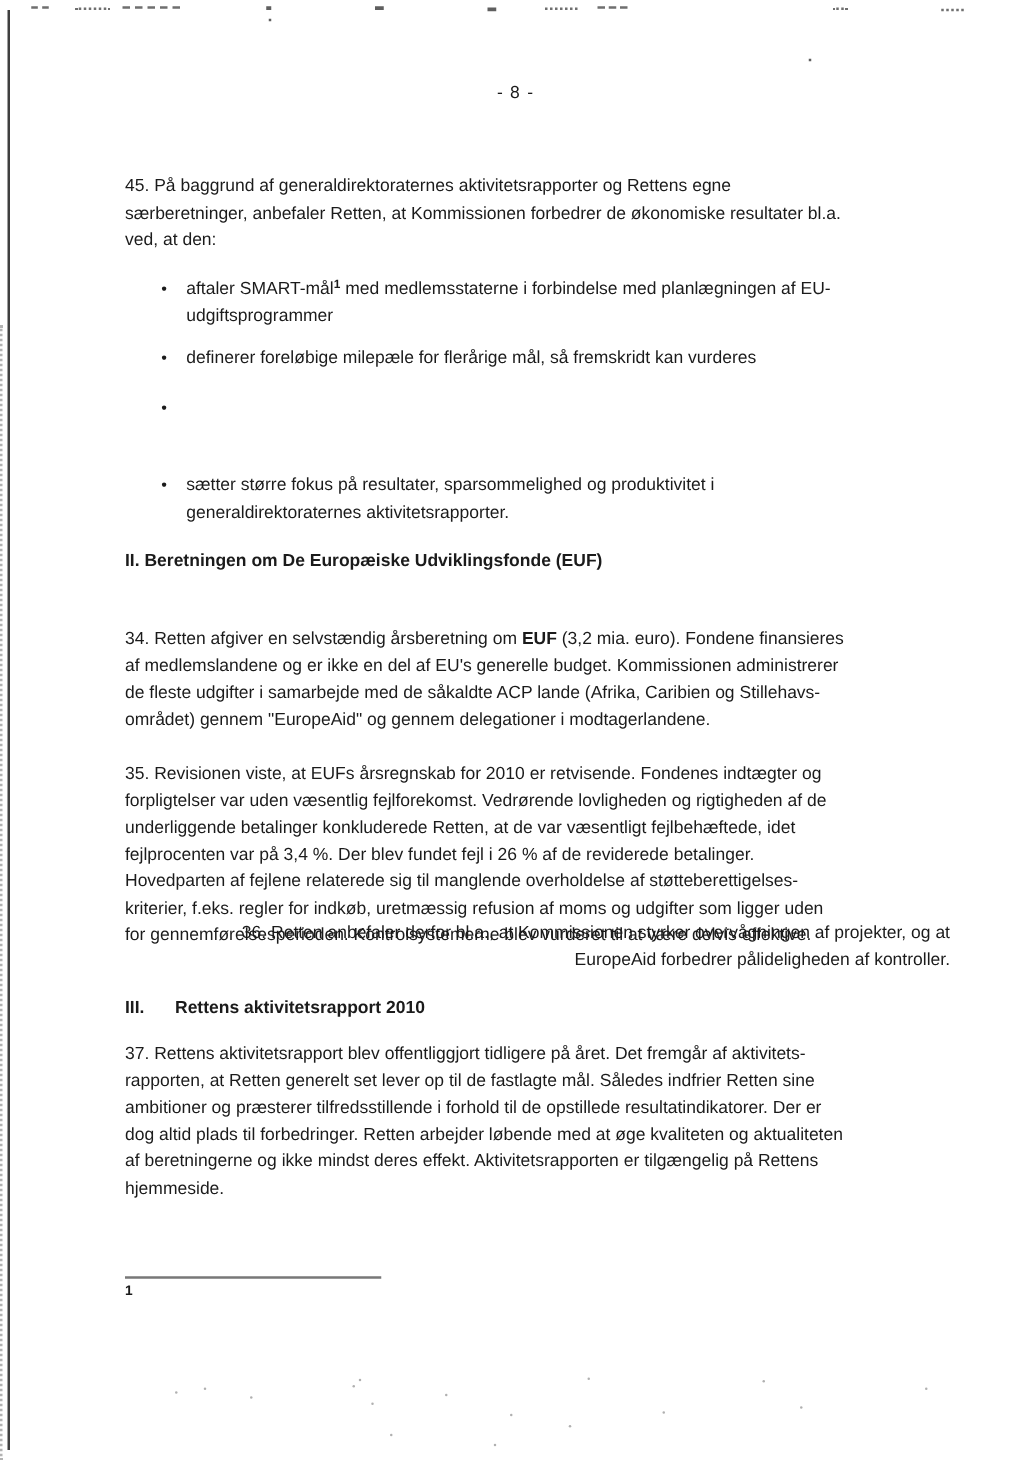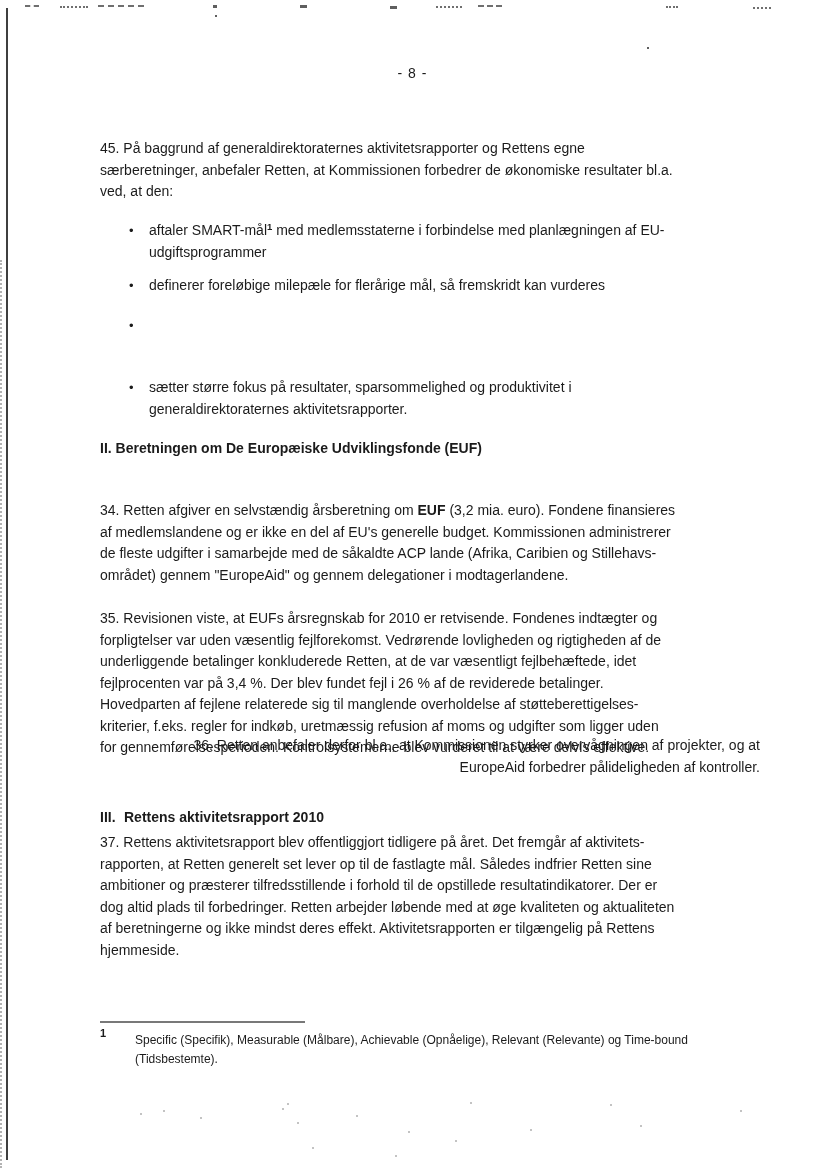--- a/index.html
+++ b/index.html
@@ -13,21 +13,21 @@
     line-height:21.5px;
     overflow:hidden;
     margin:0 auto;
   }
   .abs{position:absolute;}
   .pre{white-space:pre;}
   .bold{font-weight:bold;}
   .pageno{left:0;top:63px;width:825px;text-align:center;letter-spacing:1px;}
   .para{left:100px;width:660px;}
   .heading{left:100px;width:660px;font-weight:bold;white-space:pre;}
-  .h3num{display:inline-block;width:24px;margin-top:12px;}
+  .h3num{display:inline-block;width:40px;}
   .bullet{left:129px;width:620px;display:flex;}
   .bullet .dot{width:20px;flex:0 0 20px;font-size:13px;}
   .bullet .btext{white-space:pre;}
   sup.fnref{font-size:9.5px;font-weight:bold;vertical-align:5px;line-height:0;}
   
   .fnrule{left:100px;top:1021px;width:205px;height:2px;background:#787878;}
   .fnmarker{left:100px;top:1027px;font-size:11px;font-weight:bold;line-height:12px;}
   .fntext{left:135px;top:1031px;width:620px;font-size:12px;line-height:19px;white-space:pre;}
   
   .edgeline{left:6px;top:8px;width:2px;height:1152px;background:#3f3f3f;}
@@ -123,16 +123,14 @@
 
   <div class="abs para pre" style="top:832px;">37. Rettens aktivitetsrapport blev offentliggjort tidligere på året. Det fremgår af aktivitets-
 rapporten, at Retten generelt set lever op til de fastlagte mål. Således indfrier Retten sine
 ambitioner og præsterer tilfredsstillende i forhold til de opstillede resultatindikatorer. Der er
 dog altid plads til forbedringer. Retten arbejder løbende med at øge kvaliteten og aktualiteten
 af beretningerne og ikke mindst deres effekt. Aktivitetsrapporten er tilgængelig på Rettens
 hjemmeside.</div>
 
   <div class="abs fnrule"></div>
   <div class="abs fnmarker">1</div>
-  <div class="abs fntext">Specific (Specifik), Measurable (Målbare), Achievable (Opnåelige), Relevant (Relevante) og Time-bound
-(Tidsbestemte).</div>
 
 </div>
 
 </body></html>

